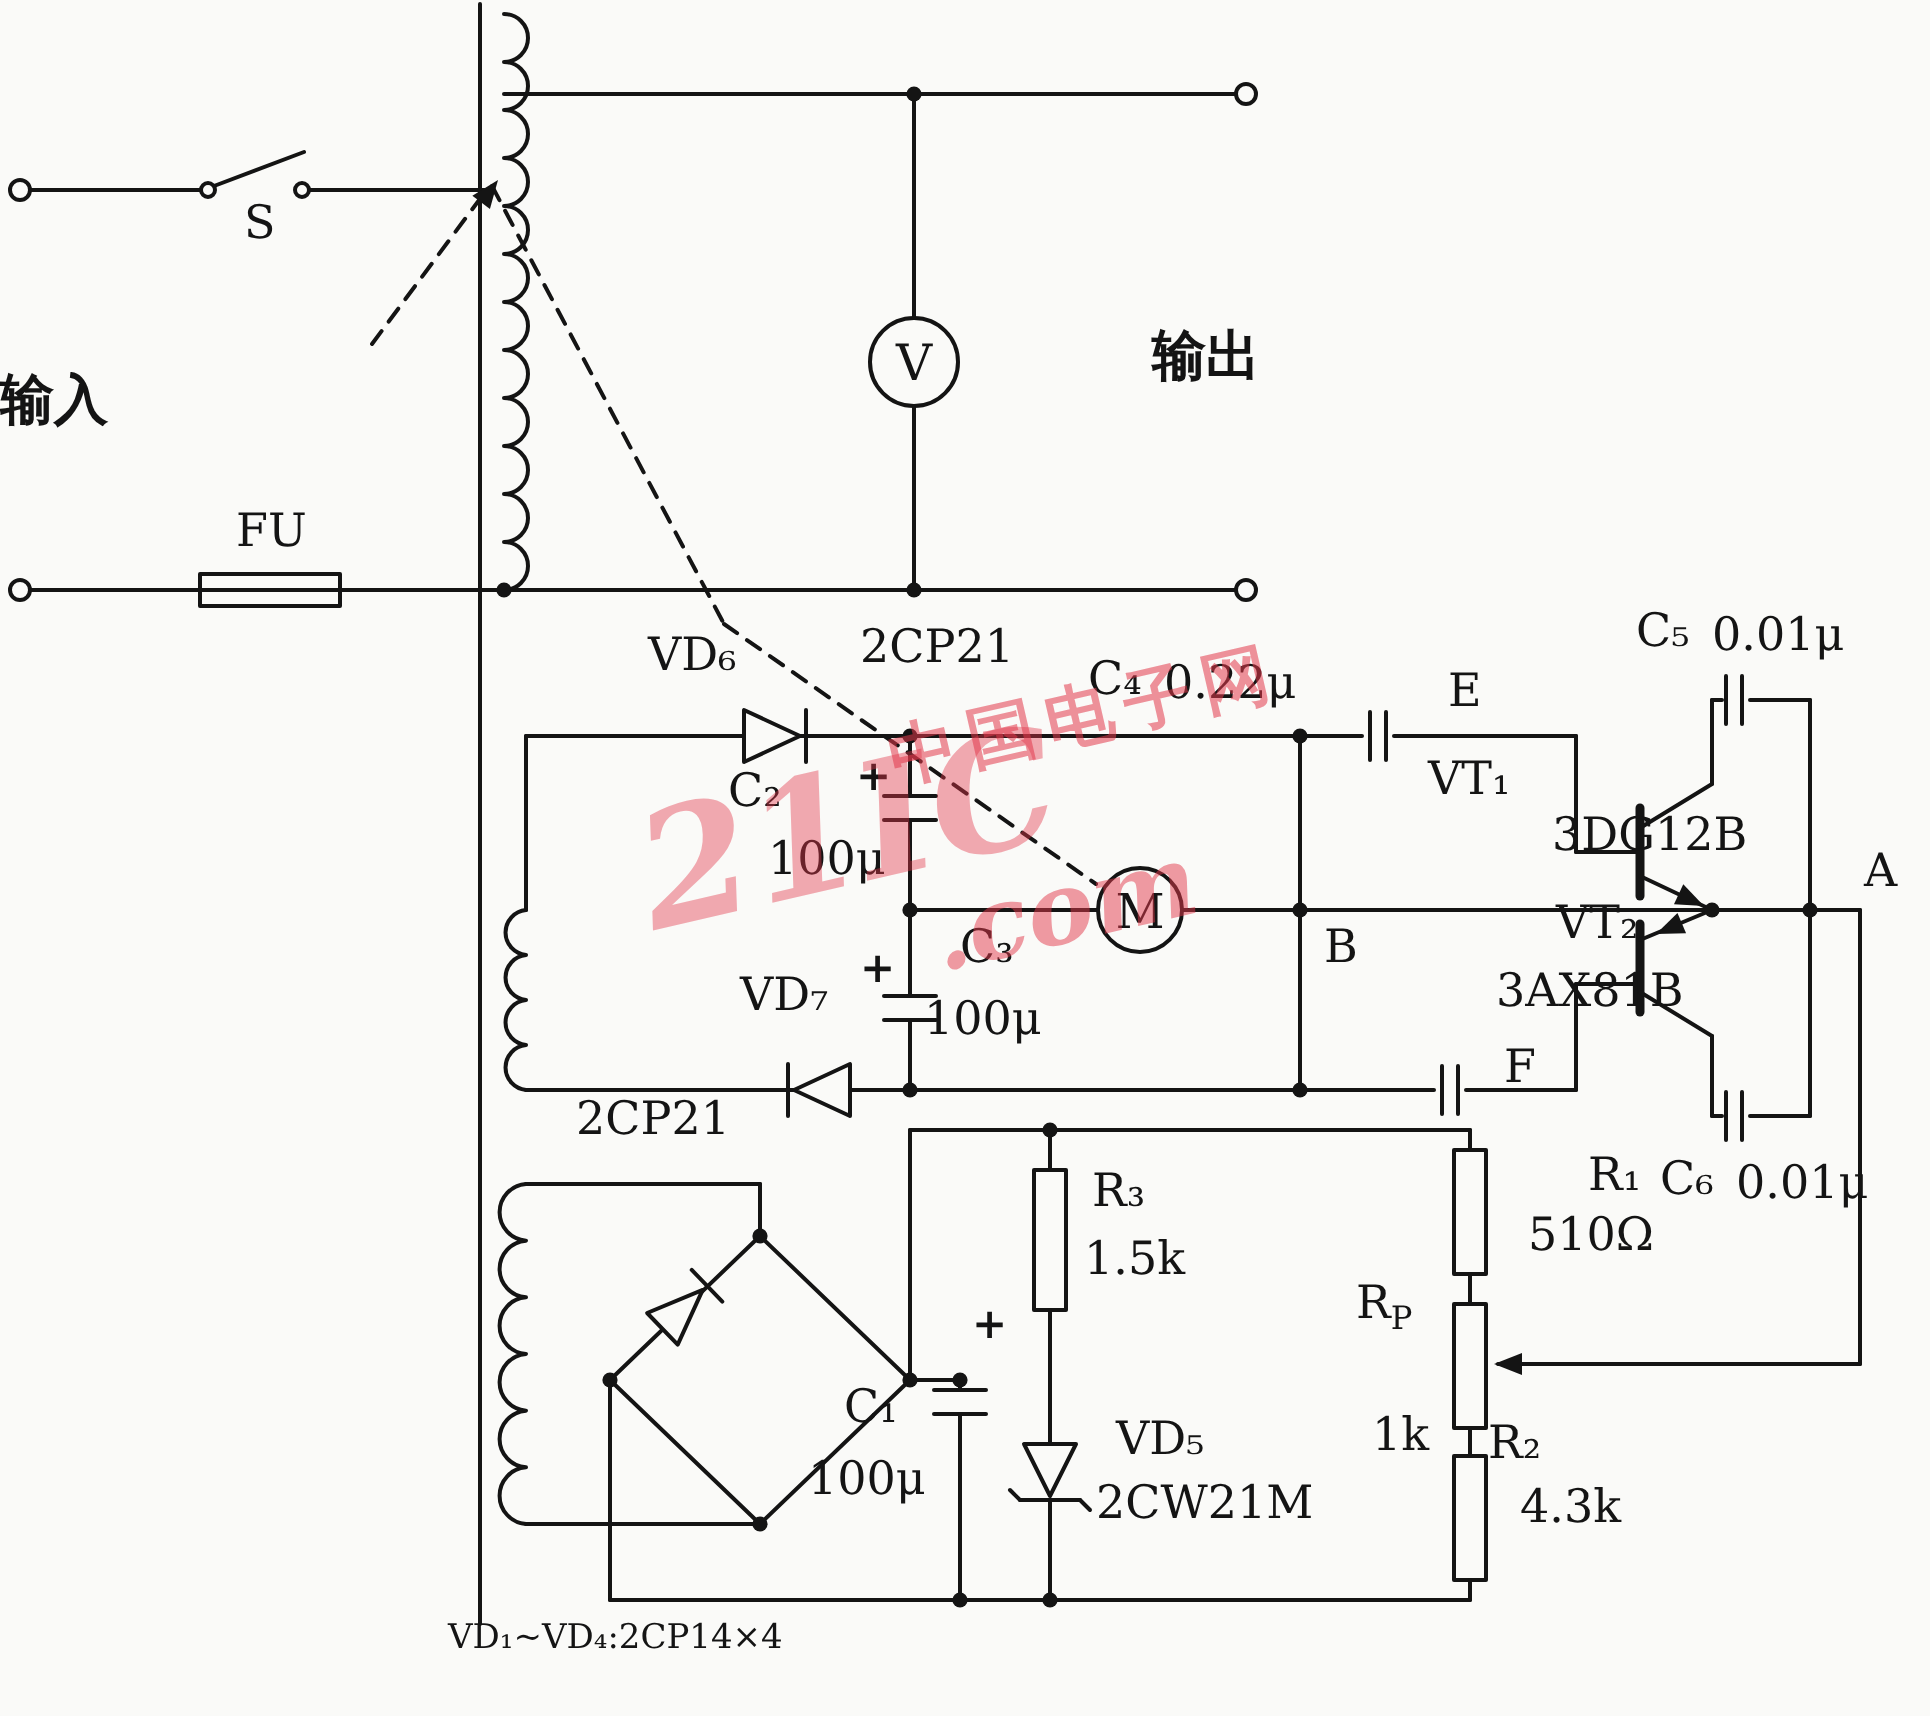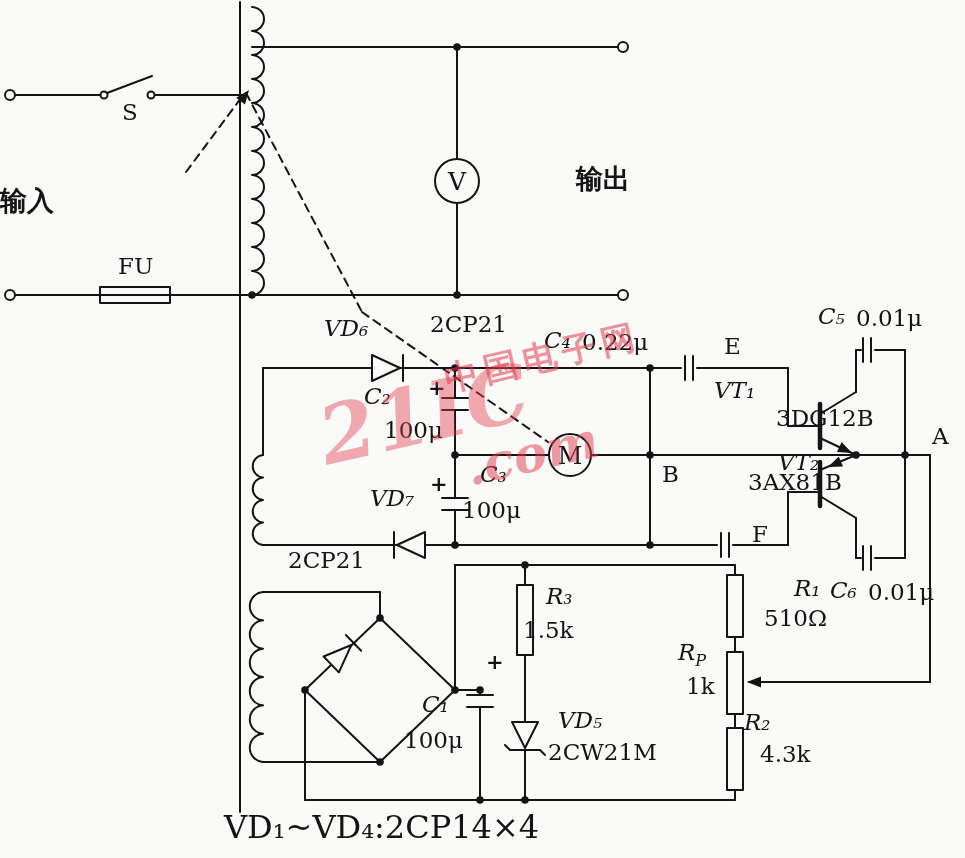--- a/index.html
+++ b/index.html
@@ -1,20 +1,20 @@
 <!DOCTYPE html>
 <html><head>
 <meta charset="utf-8">
 <style>
   html,body{margin:0;padding:0;background:#e8e8e4;}
   .stage{position:relative;width:965px;height:858px;background:#fafaf8;overflow:hidden;
          font-family:"DejaVu Serif","Liberation Serif",serif;color:#141414;}
   .stage svg{position:absolute;left:0;top:0;z-index:1;}
   .lbl{position:absolute;z-index:2;font-size:23px;line-height:1.1;white-space:nowrap;color:#141414;}
-  .it{font-style:italic;}
+  .it{}
   .cn{font-weight:700;font-size:27px;}
   .plus{font-size:21px;font-weight:700;}
   .wm{position:absolute;z-index:3;transform-origin:left top;font-weight:700;pointer-events:none;}
   .wm1{left:440px;top:358px;font-size:34px;letter-spacing:6px;transform:rotate(-13deg);color:rgba(226,56,74,.55);}
   .wm2{left:310px;top:392px;font-size:80px;font-style:italic;transform:rotate(-13deg);color:rgba(226,56,74,.42);}
   .wm3{left:460px;top:440px;font-size:50px;font-style:italic;transform:rotate(-13deg);color:rgba(226,56,74,.5);}
   sub{font-size:70%;}
 </style>
 </head>
 <body>
@@ -247,37 +247,37 @@
 <div class="lbl" style="left:868px;top:580px">0.01μ</div>
 
 <div class="lbl" style="left:724px;top:334px">E</div>
 <div class="lbl" style="left:752px;top:522px">F</div>
 <div class="lbl" style="left:932px;top:424px">A</div>
 <div class="lbl" style="left:662px;top:462px">B</div>
 
 <div class="lbl it" style="left:714px;top:378px">VT₁</div>
 <div class="lbl" style="left:776px;top:406px">3DG12B</div>
 <div class="lbl it" style="left:778px;top:450px">VT₂</div>
-<div class="lbl" style="left:748px;top:470px">3AX81B</div>
+<div class="lbl" style="left:748px;top:484px">3AX81B</div>
 
 <div class="lbl it" style="left:794px;top:576px">R₁</div>
 <div class="lbl" style="left:764px;top:606px">510Ω</div>
 <div class="lbl it" style="left:678px;top:640px"><span>R</span><sub>P</sub></div>
-<div class="lbl" style="left:686px;top:674px">1k</div>
+<div class="lbl" style="left:686px;top:706px">1k</div>
 <div class="lbl it" style="left:744px;top:710px">R₂</div>
 <div class="lbl" style="left:760px;top:742px">4.3k</div>
 <div class="lbl it" style="left:546px;top:584px">R₃</div>
-<div class="lbl" style="left:523px;top:618px">1.5k</div>
+<div class="lbl" style="left:542px;top:618px">1.5k</div>
 
 <div class="lbl it" style="left:422px;top:692px">C₁</div>
 <div class="lbl plus" style="left:486px;top:650px">+</div>
 <div class="lbl" style="left:404px;top:728px">100μ</div>
 
 <div class="lbl it" style="left:558px;top:708px">VD₅</div>
 <div class="lbl" style="left:548px;top:740px">2CW21M</div>
 
-<div class="lbl" style="left:224px;top:810px;font-size:32px">VD₁~VD₄:2CP14×4</div>
+<div class="lbl" style="left:224px;top:810px;font-size:17px">VD₁~VD₄:2CP14×4</div>
 
 <div class="wm wm1">中国电子网</div>
 <div class="wm wm2">21IC</div>
 <div class="wm wm3">.com</div>
 
 </div>
 
 </body></html>

